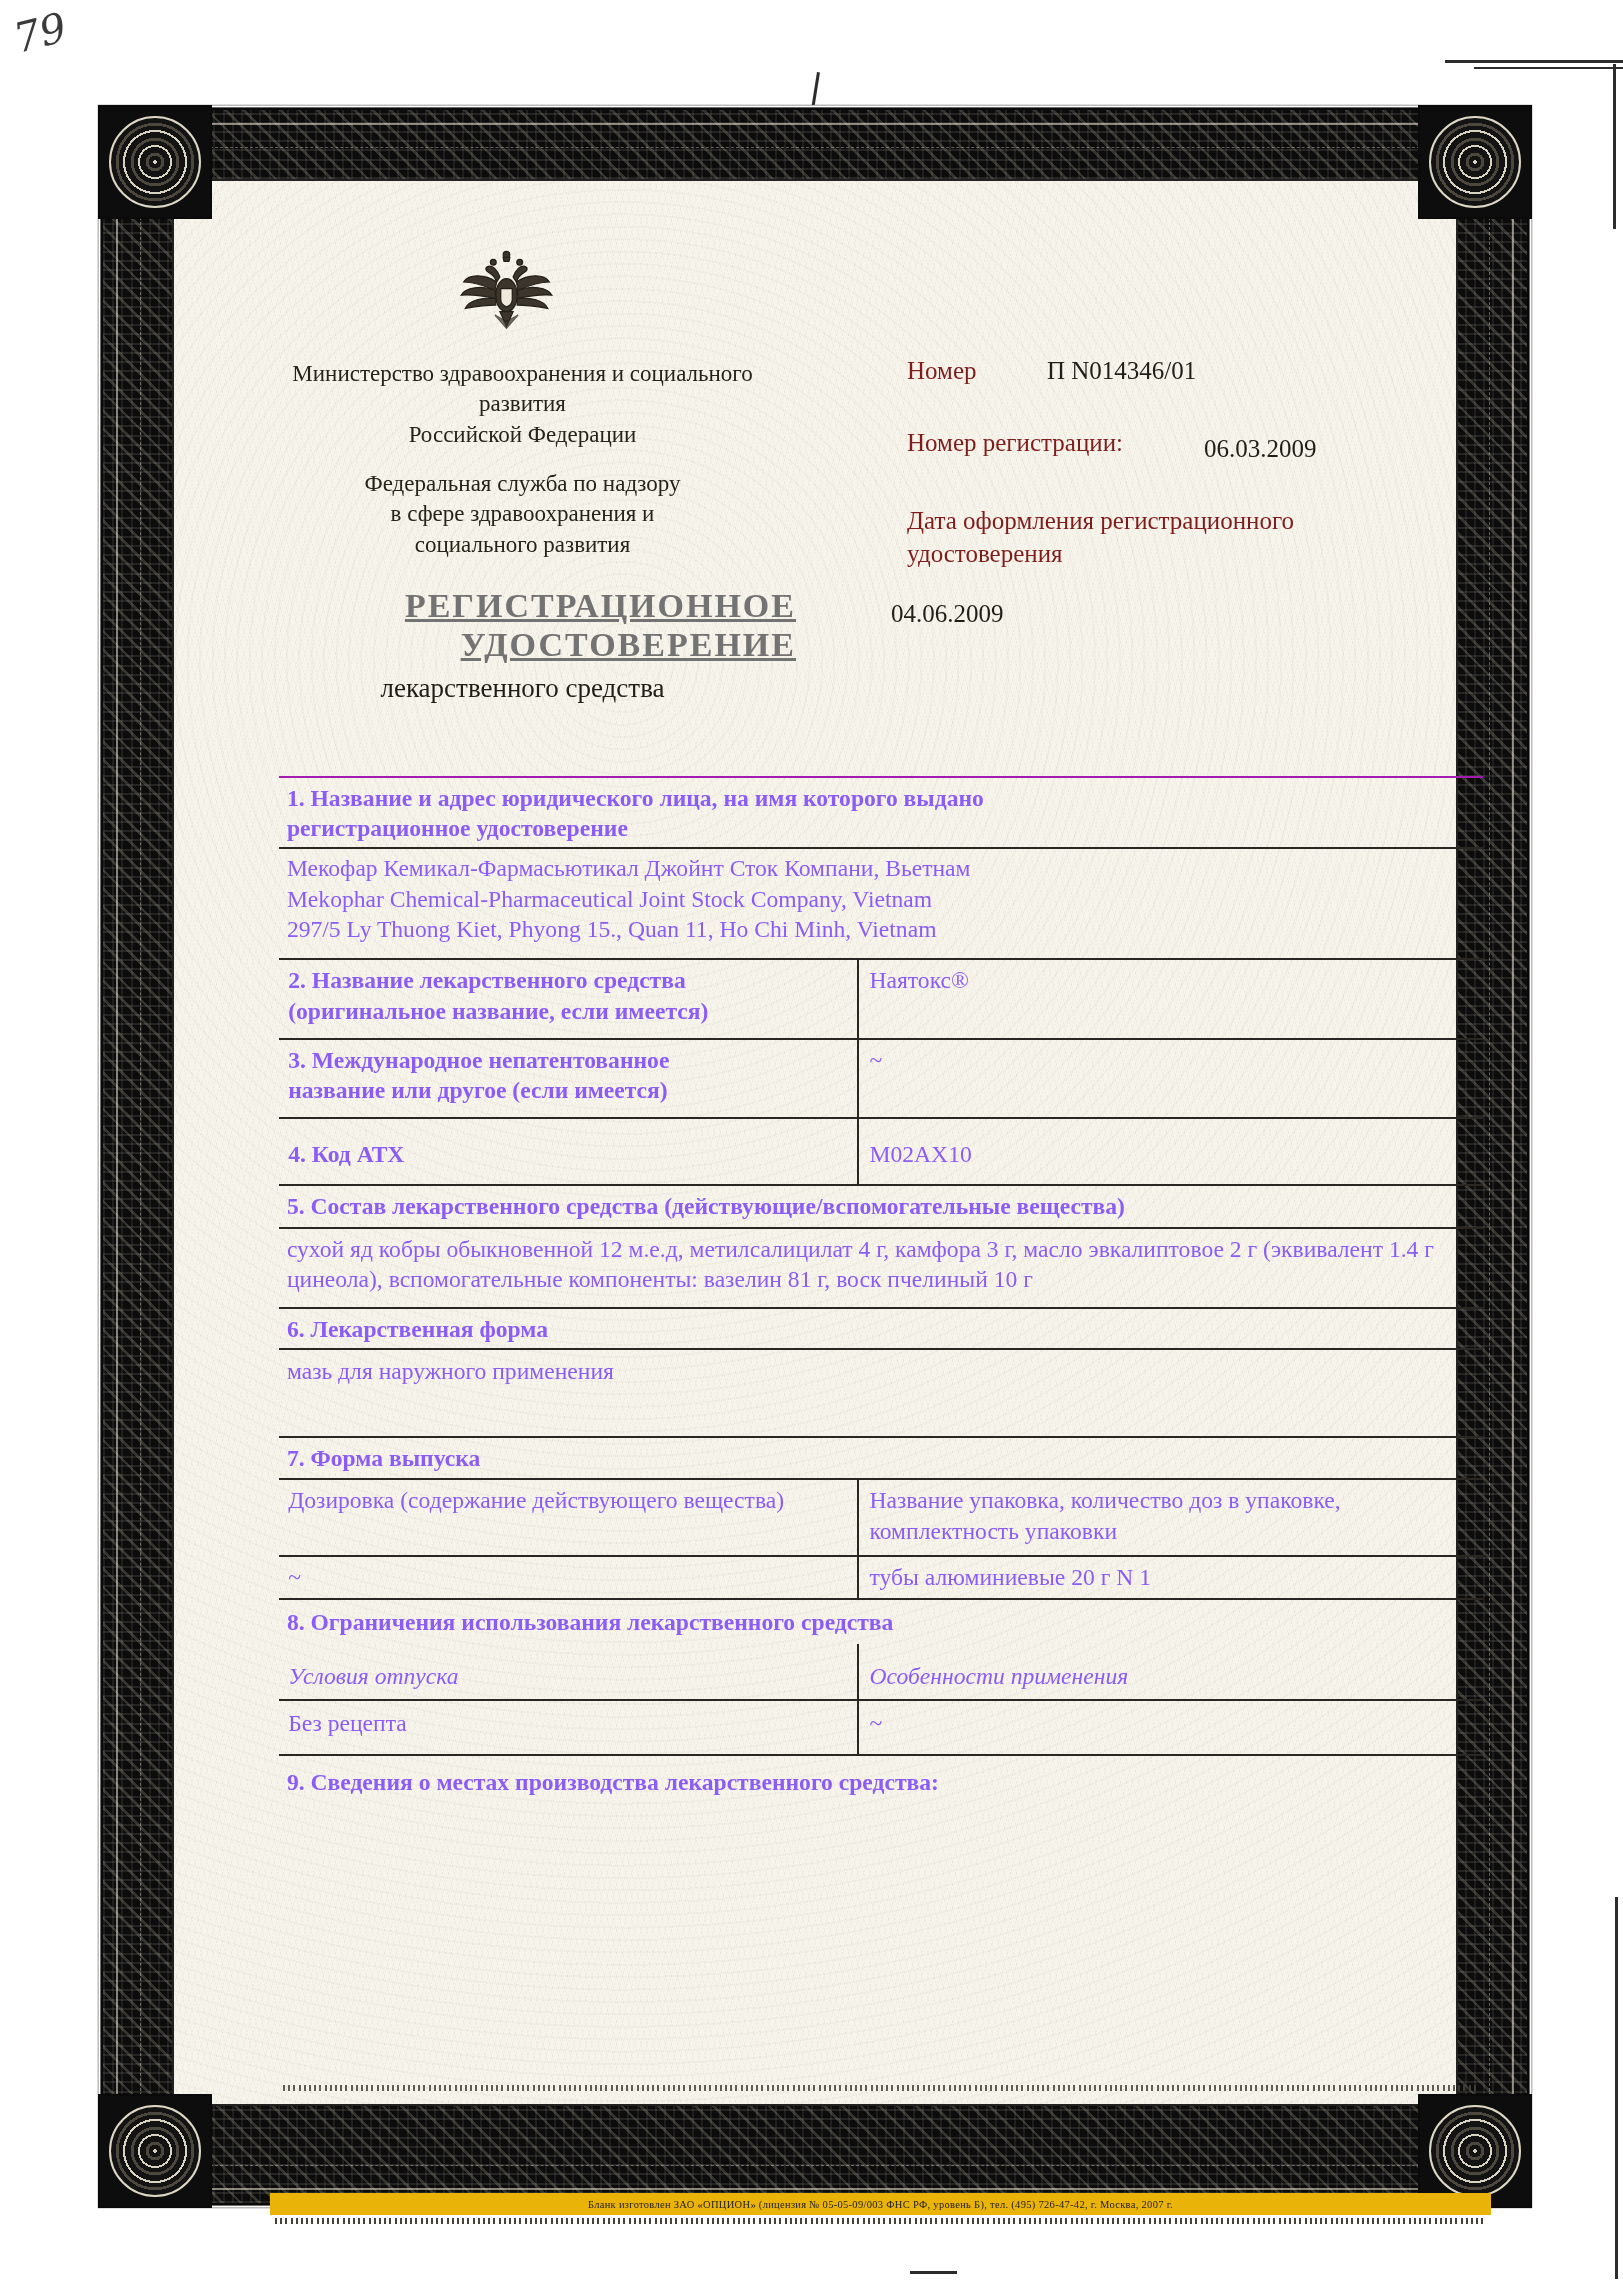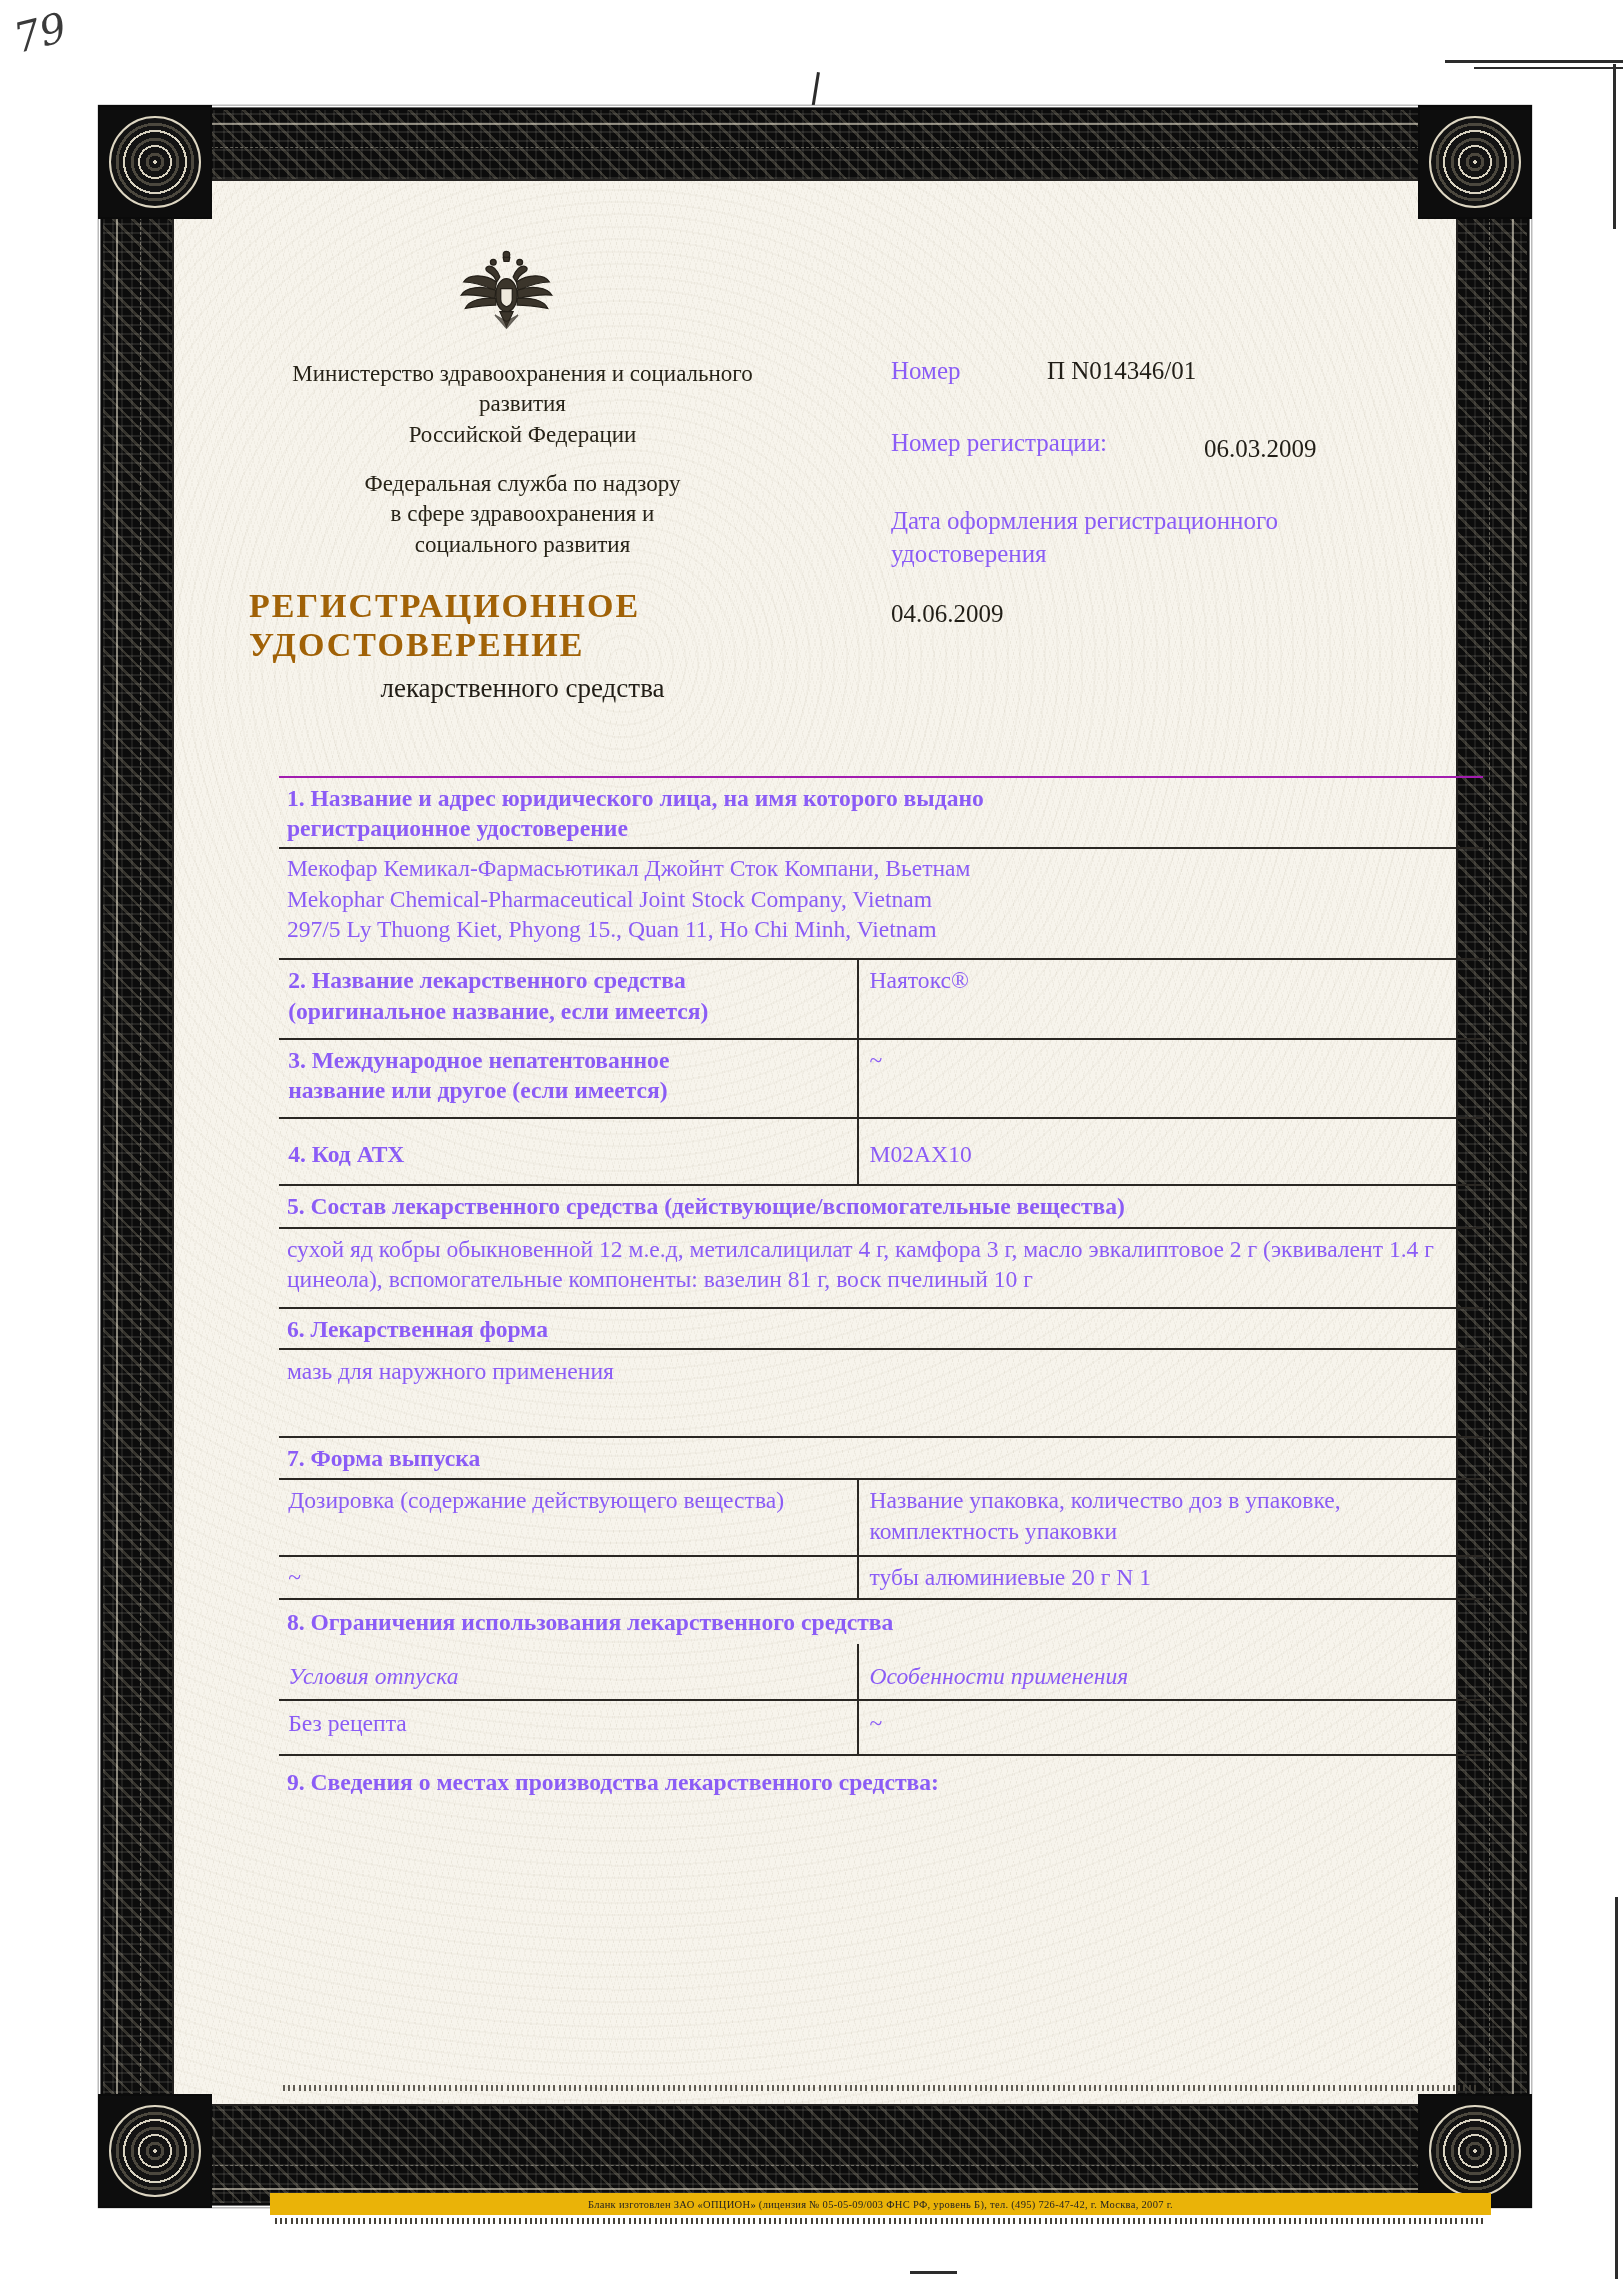--- a/index.html
+++ b/index.html
@@ -78,29 +78,29 @@
   .issuer-ministry {
     position:absolute; left:262px; top:359px; width:521px;
     text-align:center; font-size:23px; line-height:1.32; color:#272318;
   }
   .issuer-service {
     position:absolute; left:262px; top:469px; width:521px;
     text-align:center; font-size:23px; line-height:1.32; color:#272318;
   }
   .doc-title {
     position:absolute; left:249px; top:586px; width:547px;
-    text-align:left; font-size:34px; line-height:1.15; font-weight:bold;
-    letter-spacing:2px; color:#a16207;
+    text-align:right; font-size:34px; line-height:1.15; font-weight:bold;
+    letter-spacing:2px; color:#737373;text-decoration:underline;
   }
   .doc-subtitle {
     position:absolute; left:249px; top:673px; width:547px;
     text-align:center; font-size:27px; color:#211d16;
   }
 
-  .reg-label { position:absolute; font-size:25px; color:#8b5cf6; }
+  .reg-label { position:absolute; font-size:25px; color:#7f1d1d;margin-left:16px; }
   .reg-value { position:absolute; font-size:25px; color:#211e17; }
 
   
   .cert-table {
     position:absolute; left:279px; top:776px; width:1204px;
     font-size:23.6px; line-height:1.28; color:#8b5cf6;
     border-top:2px solid #a21caf;
   }
   .cert-table * { box-sizing:border-box; }
   .hline { border-bottom:2px solid #2a2723; }

